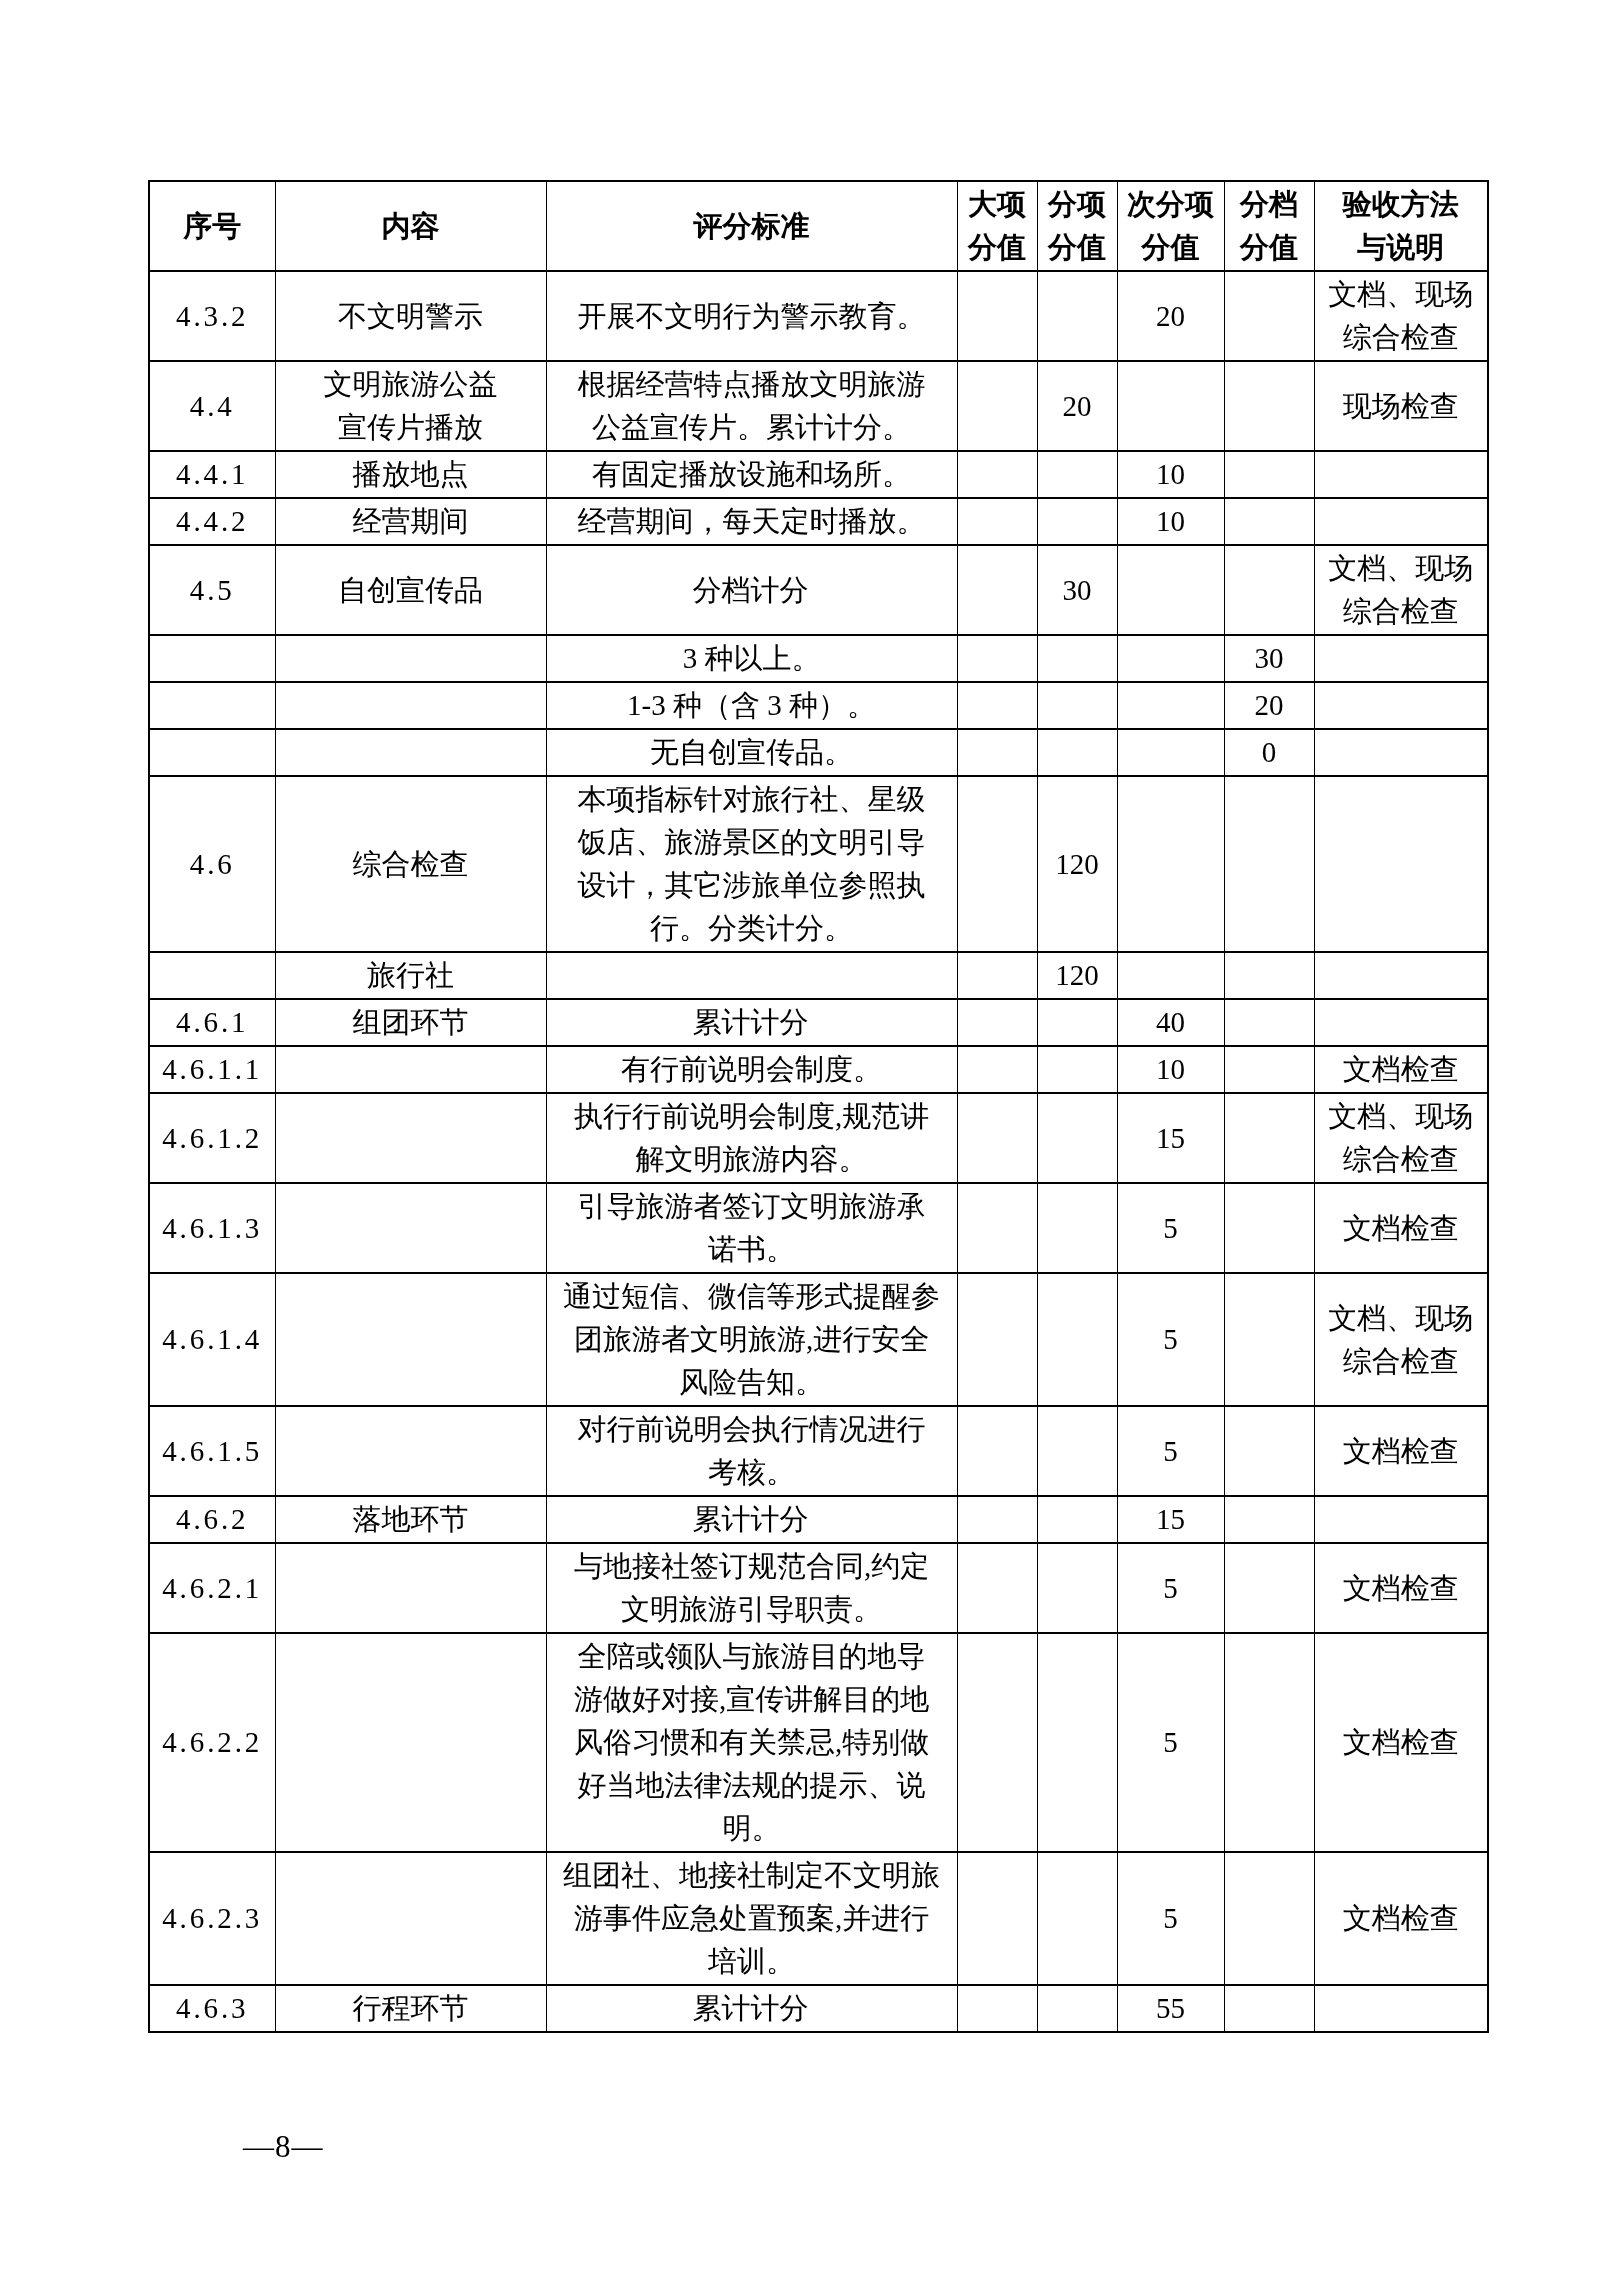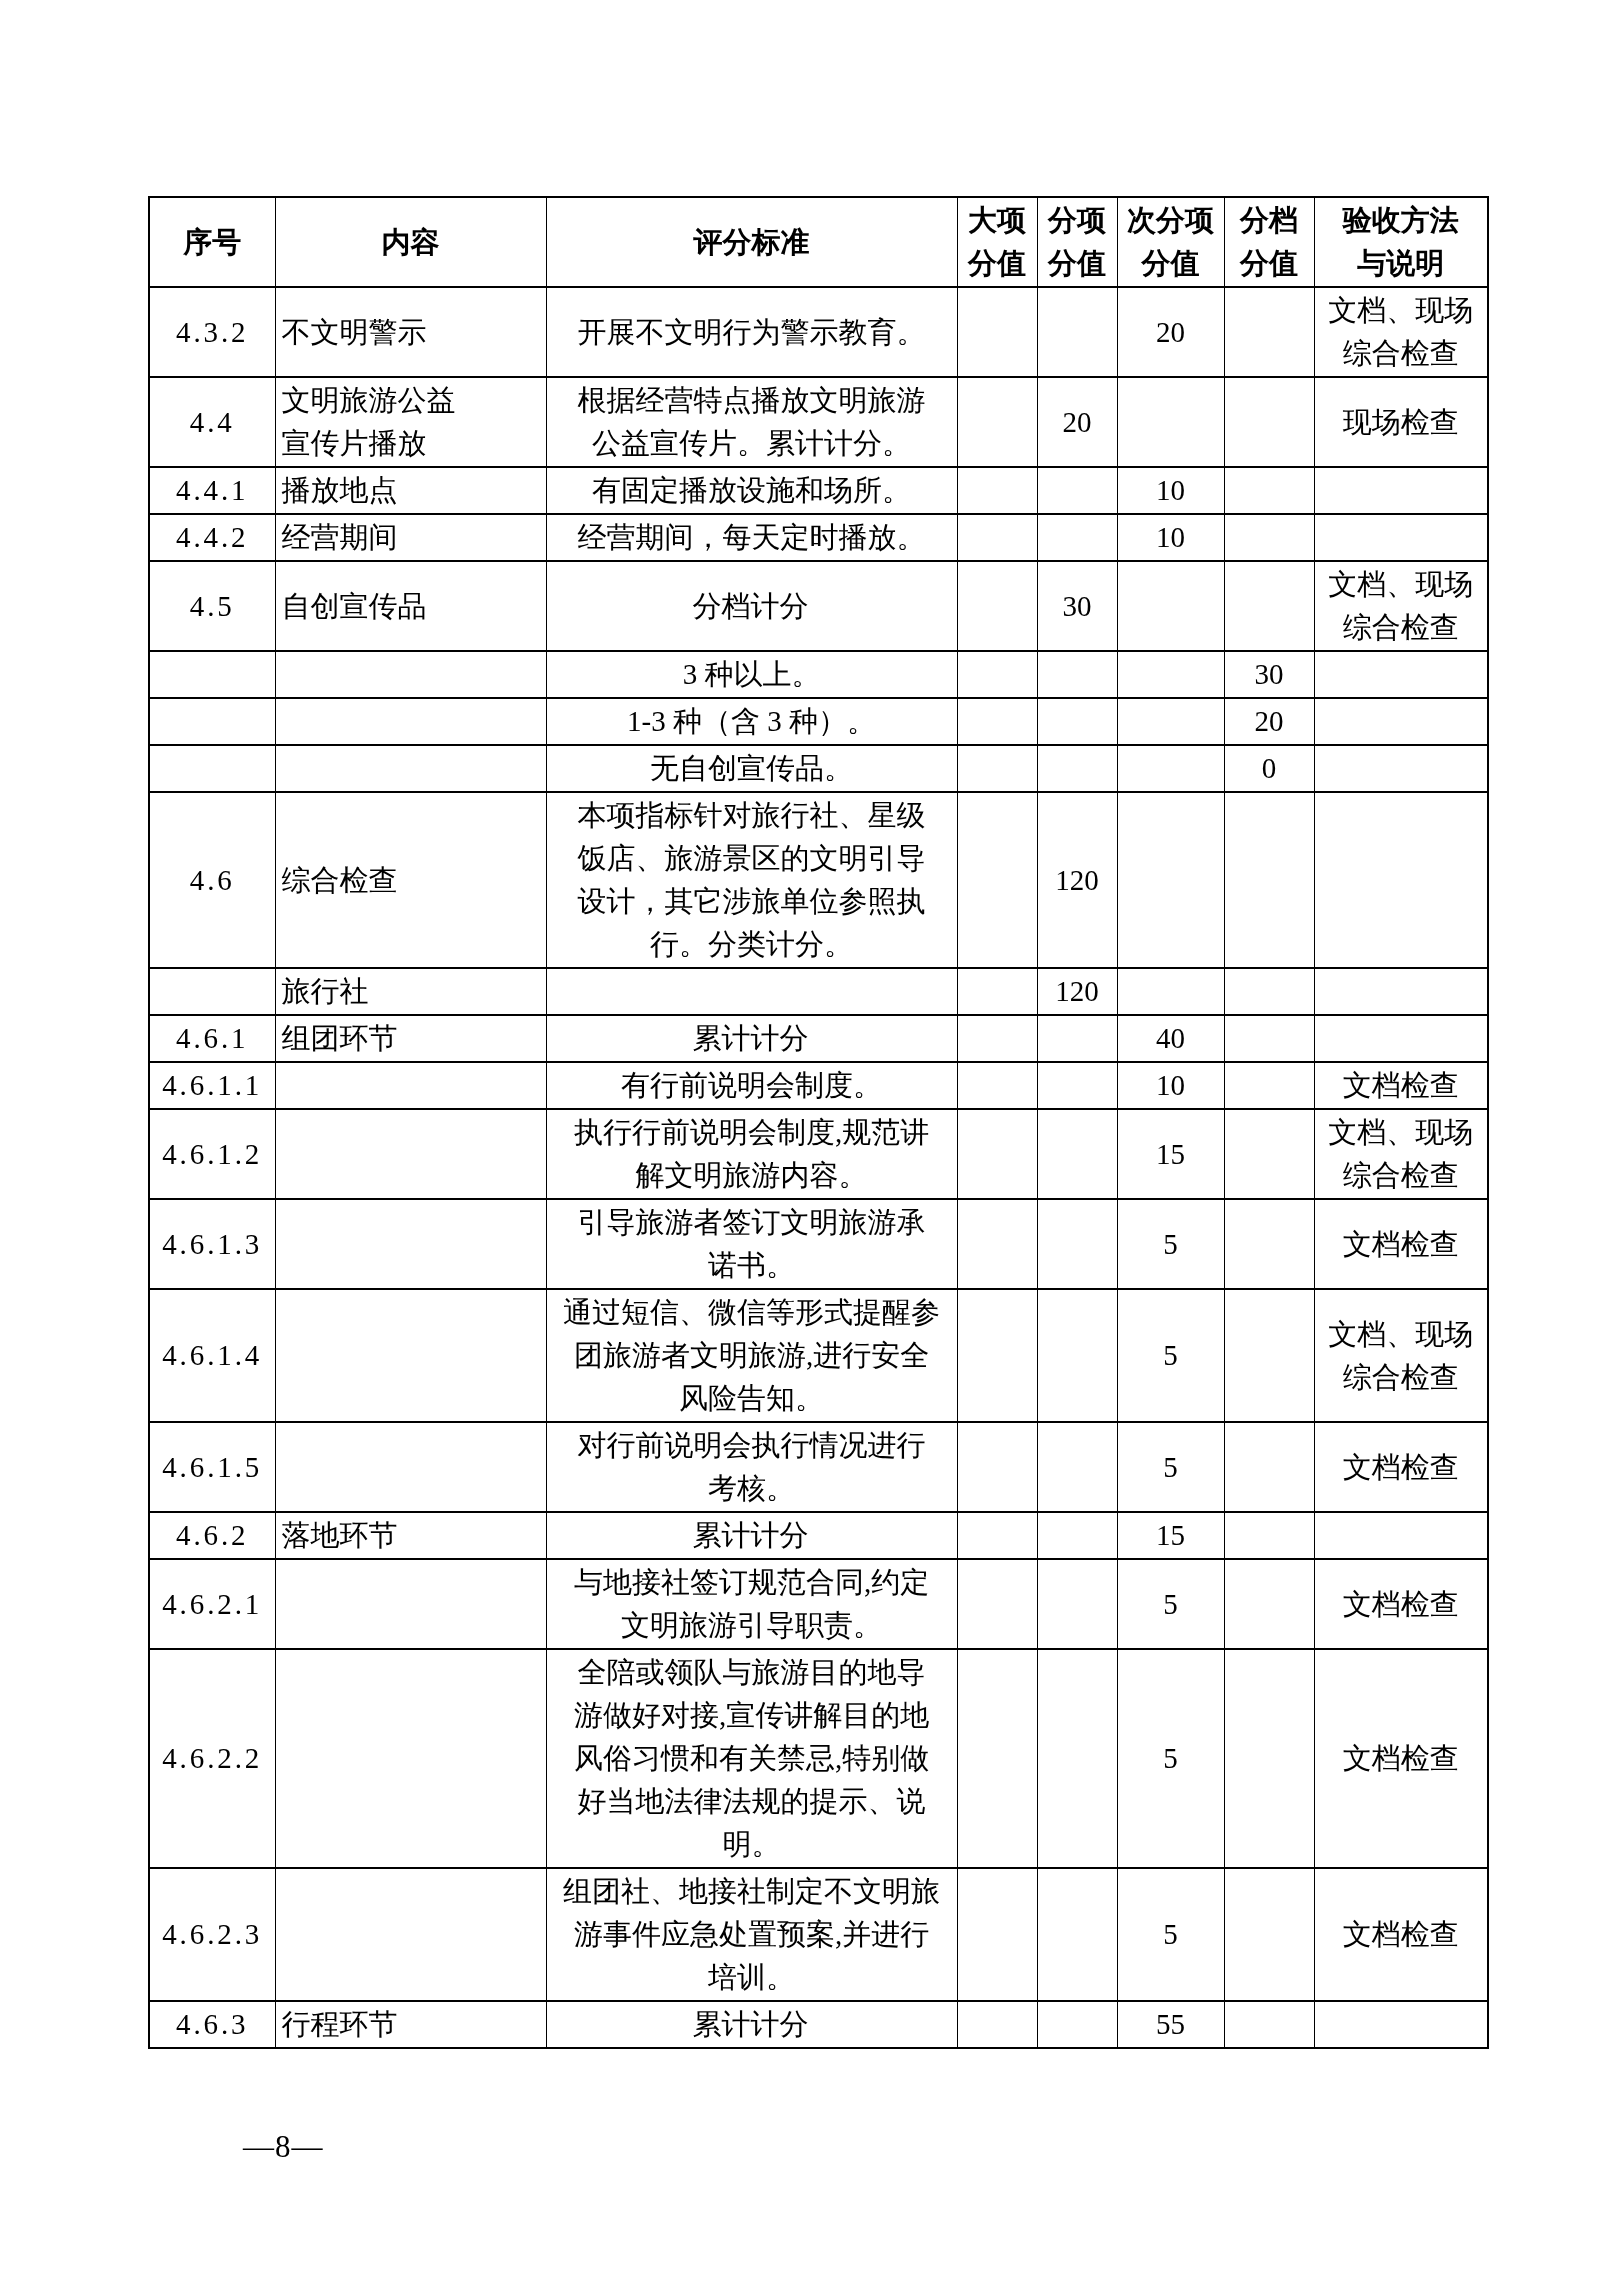--- a/index.html
+++ b/index.html
@@ -8,21 +8,21 @@
     width: 1621px;
     height: 2293px;
     background: #ffffff;
     overflow: hidden;
     font-family: "Liberation Serif", "DejaVu Serif", serif;
     color: #000;
   }
   table.scoring {
     position: absolute;
     left: 148px;
-    top: 196px;
+    top: 180px;
     width: 1340px;
     border-collapse: collapse;
     table-layout: fixed;
     border: 2px solid #000;
     border-top-width: 2.9px;
     border-bottom-width: 2.9px;
   }
   table.scoring th, table.scoring td {
     border: 1px solid #000;
     border-top-width: 2.9px;
@@ -33,21 +33,21 @@
     white-space: pre-line;
     padding: 1px 5.9px;
     overflow: hidden;
   }
   table.scoring th {
     font-weight: bold;
     text-align: center;
     padding: 1px 2px;
   }
   td.c-id { text-align: center; letter-spacing: 2.9px; padding: 1px 2px; }
-  td.c-content { text-align: left; margin-top: 16px; }
+  td.c-content { text-align: center; margin-top: 16px; }
   td.c-criteria { text-align: center; padding-left: 9.8px; padding-right: 3.9px; }
   td.c-criteria.center { text-align: center; padding-left: 3.9px; }
   td.c-score { text-align: center; padding: 1px 2px; }
   td.c-method { text-align: center; padding: 1px 2.9px; }
   tr.bold-row td { font-weight: normal; }
   .page-number {
     position: absolute;
     left: 243px;
     top: 2127px;
     font-size: 31px;

